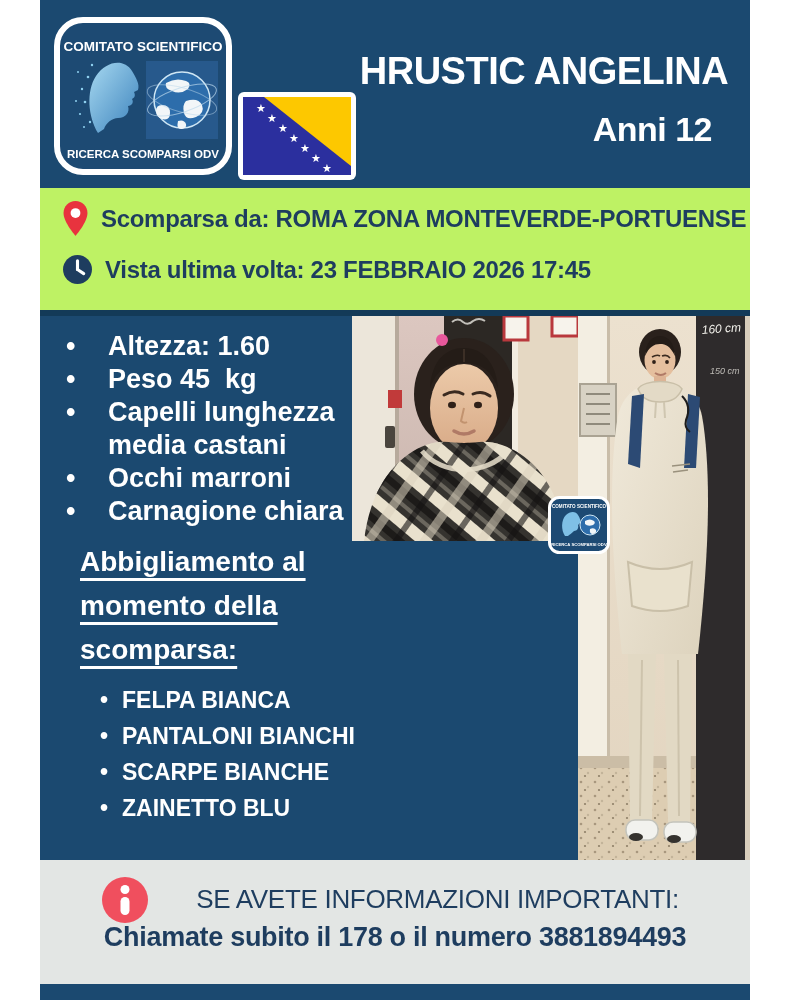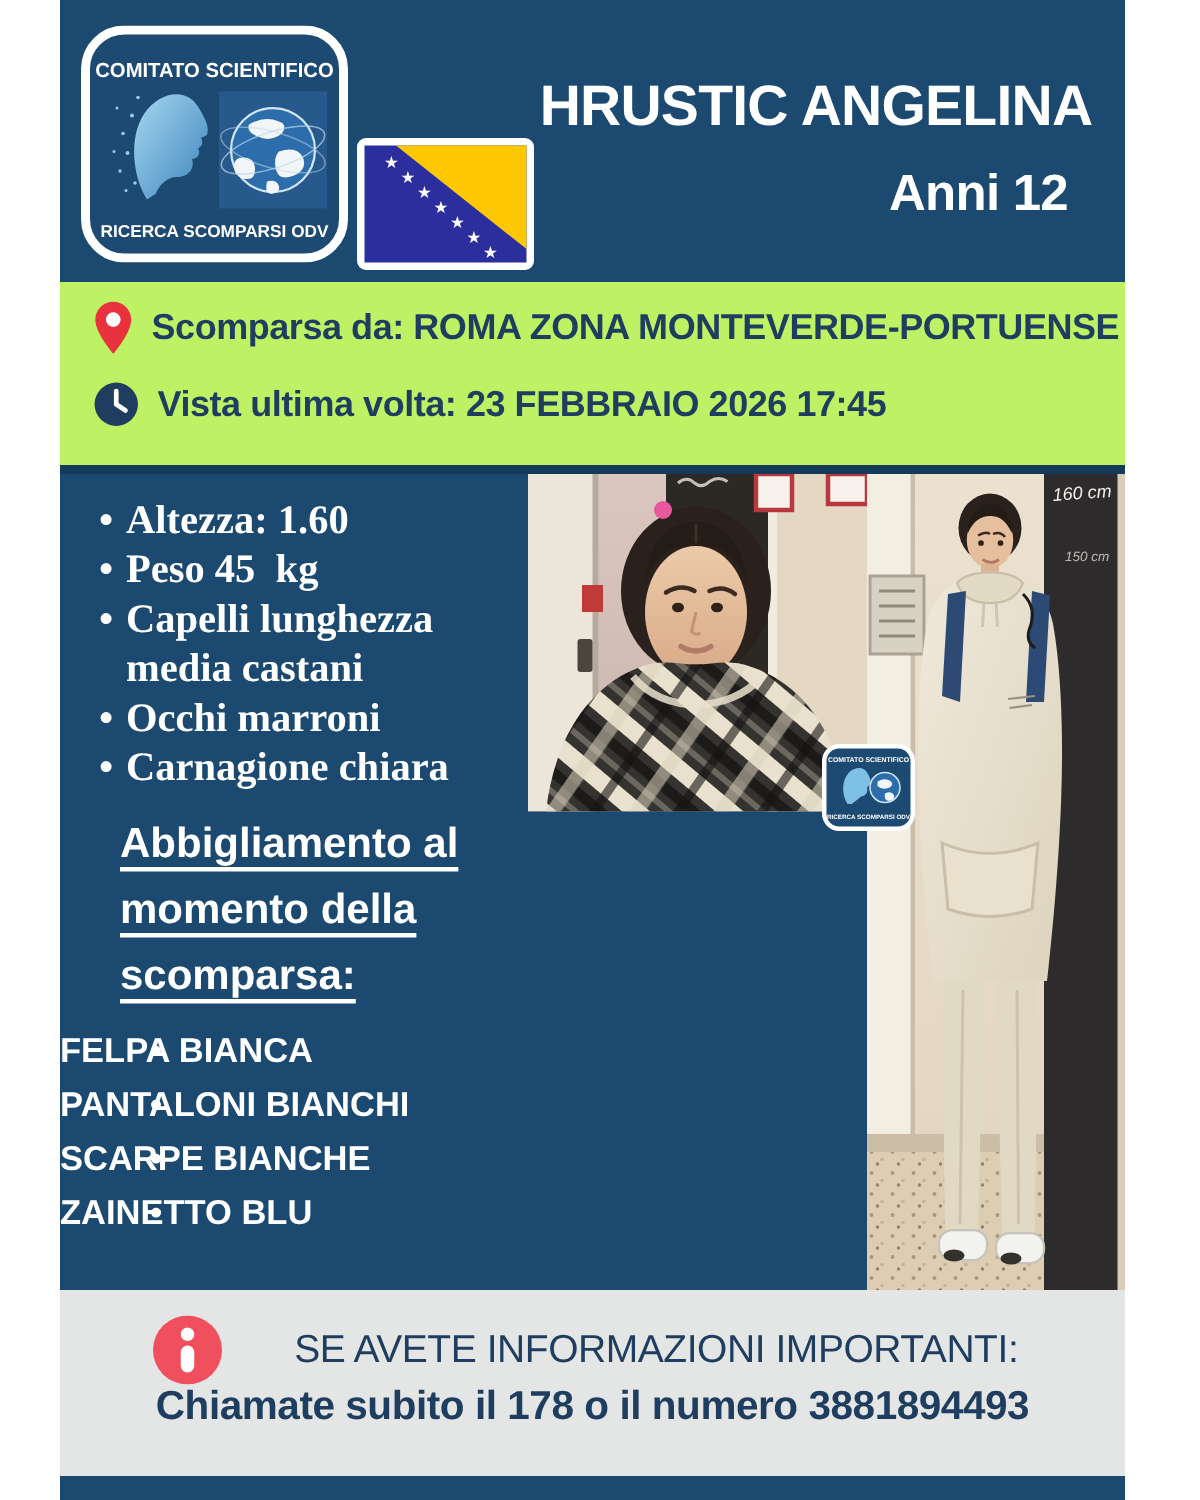--- a/index.html
+++ b/index.html
@@ -26,26 +26,26 @@
   .info-bar{position:relative;height:122px;background:#bef264;}
   .info-row{position:absolute;left:22px;display:flex;align-items:center;gap:12px;}
   .info-row.r1{top:12px;}
   .info-row.r2{top:66px;}
   .info-text{color:#1e3d5f;font-size:24px;font-weight:bold;letter-spacing:-0.3px;white-space:nowrap;}
 
   
   .main{position:relative;height:544px;background:#1b4970;border-top:6px solid #133a58;}
   .details{position:absolute;left:0;top:14px;width:312px;color:#fff;}
   .char-list{list-style:none;margin:0;padding:0;font-size:27px;font-weight:bold;line-height:33px;}
-  .char-list li{position:relative;padding-left:44px;white-space:pre-wrap;font-family:Liberation Serif, serif;}
+  .char-list li{position:relative;padding-left:68px;white-space:pre-wrap;}
   .char-list li::before{content:"•";position:absolute;left:26px;top:0;}
   .clothing-heading{margin:12px 0 10px 40px;font-size:28px;font-weight:bold;line-height:44px;}
   .clothing-heading div{text-decoration:underline;text-decoration-thickness:3px;text-underline-offset:7px;}
   .clothing-list{list-style:none;margin:4px 0 0 0;padding:0;font-size:23px;font-weight:bold;line-height:36px;}
-  .clothing-list li{position:relative;white-space:nowrap;}
+  .clothing-list li{position:relative;padding-left:82px;white-space:nowrap;}
   .clothing-list li::before{content:"•";position:absolute;left:60px;top:0;}
 
   .photo-left{position:absolute;left:312px;top:0;width:226px;height:225px;}
   .photo-right{position:absolute;left:538px;top:0;width:172px;height:544px;}
   .badge{position:absolute;left:508px;top:180px;width:62px;height:58px;}
   .photo-left svg,.photo-right svg,.badge svg,.logo svg,.flag svg{display:block;width:100%;height:100%;}
 
   
   .footer{position:relative;height:124px;background:#e3e6e4;}
   .footer-icon{position:absolute;left:62px;top:17px;width:46px;height:46px;}

